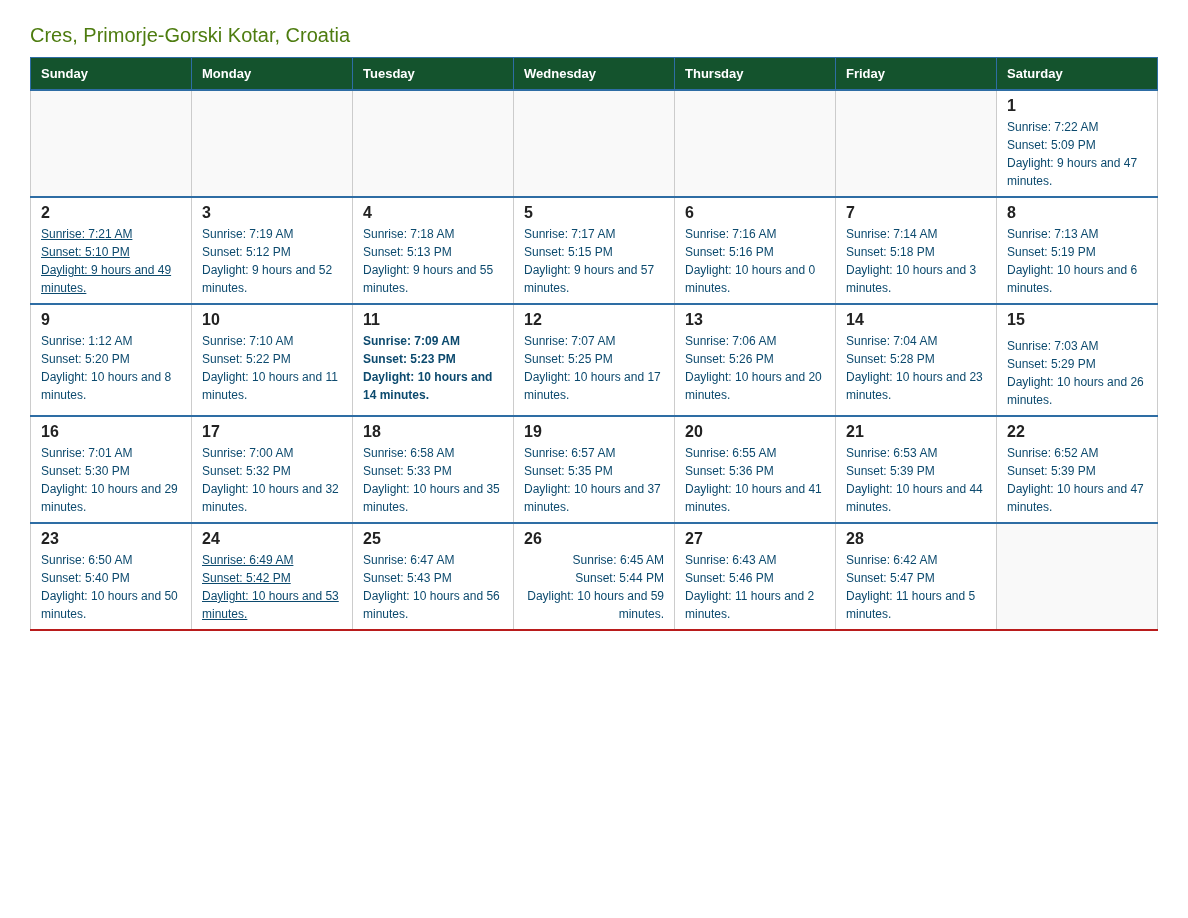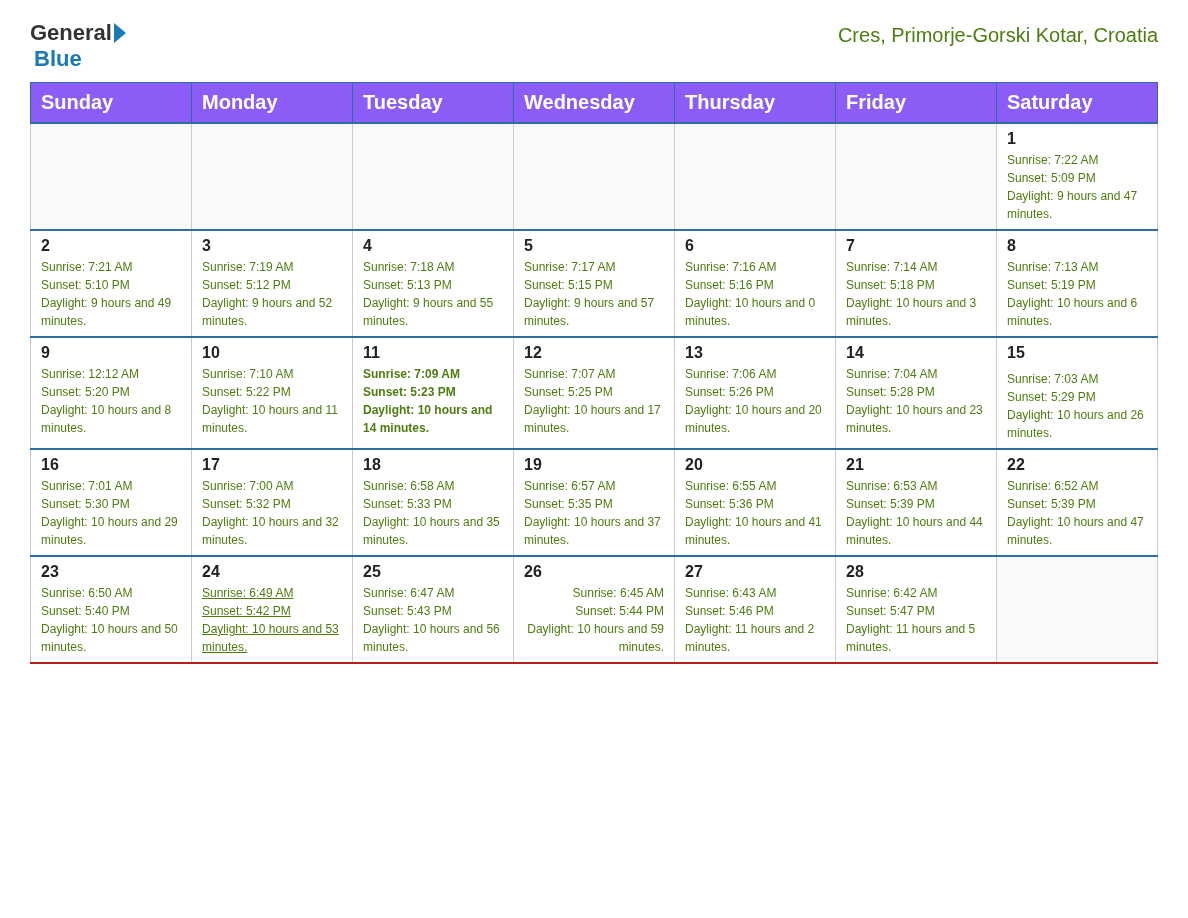--- a/index.html
+++ b/index.html
@@ -58,23 +58,23 @@
       font-size: 20px;
       color: #4d7c0f;
       margin-top: 4px;
     }
     table {
       width: 100%;
       border-collapse: collapse;
       margin-top: 10px;
     }
     th {
-      background-color: #8b5cf6;
+      background-color: #14532d;
       color: #fff;
-      font-size: 20px;
+      font-size: 13px;
       font-weight: bold;
       padding: 8px 10px;
       text-align: left;
       border: 1px solid #2e6da4;
       margin-left: 20px;
     }
     td {
       vertical-align: top;
       padding: 6px 10px;
       border: 1px solid #ccc;
@@ -87,41 +87,34 @@
       border-top: 2px solid #2e6da4;
     }
     .day-number {
       font-size: 16px;
       font-weight: bold;
       display: block;
       margin-bottom: 3px;
     }
     .day-info {
       font-size: 12px;
-      color: #4d7c0f;
+      color: #0c4a6e;
       line-height: 1.5;
     }
     .empty-cell {
       background: #f9f9f9;
     }
     .last-row td {
       border-bottom: 2px solid #b91c1c;
     }
   </style>
 </head>
 <body>
 
 <div class="header">
-  <div class="logo">
-    <div class="logo-top">
-      <span class="general">General</span>
-      <span class="arrow"></span>
-    </div>
-    <div class="logo-bottom">Blue</div>
-  </div>
   <div class="title-block">
     <div class="subtitle">Cres, Primorje-Gorski Kotar, Croatia</div>
   </div>
 </div>
 
 <table>
   <thead>
     <tr>
 
     <th>Sunday</th>
@@ -145,21 +138,21 @@
         <td>
           <span class="day-number">1</span>
           <div class="day-info" style="white-space: pre-line;">Sunrise: 7:22 AM
 Sunset: 5:09 PM
 Daylight: 9 hours and 47 minutes.</div>
         </td>
       </tr>
       <tr>
         <td>
           <span class="day-number">2</span>
-          <div class="day-info" style="white-space: pre-line;">Sunrise: 7:21 AM
+          <div class="day-info" style="white-space: pre-line; text-decoration: underline;">Sunrise: 7:21 AM
 Sunset: 5:10 PM
 Daylight: 9 hours and 49 minutes.</div>
         </td>
         <td>
           <span class="day-number">3</span>
           <div class="day-info" style="white-space: pre-line;">Sunrise: 7:19 AM
 Sunset: 5:12 PM
 Daylight: 9 hours and 52 minutes.</div>
         </td>
         <td>
@@ -189,21 +182,21 @@
         <td>
           <span class="day-number">8</span>
           <div class="day-info" style="white-space: pre-line;">Sunrise: 7:13 AM
 Sunset: 5:19 PM
 Daylight: 10 hours and 6 minutes.</div>
         </td>
       </tr>
       <tr>
         <td>
           <span class="day-number">9</span>
-          <div class="day-info" style="white-space: pre-line;">Sunrise: 12:12 AM
+          <div class="day-info" style="white-space: pre-line;">Sunrise: 1:12 AM
 Sunset: 5:20 PM
 Daylight: 10 hours and 8 minutes.</div>
         </td>
         <td>
           <span class="day-number">10</span>
           <div class="day-info" style="white-space: pre-line;">Sunrise: 7:10 AM
 Sunset: 5:22 PM
 Daylight: 10 hours and 11 minutes.</div>
         </td>
         <td>

